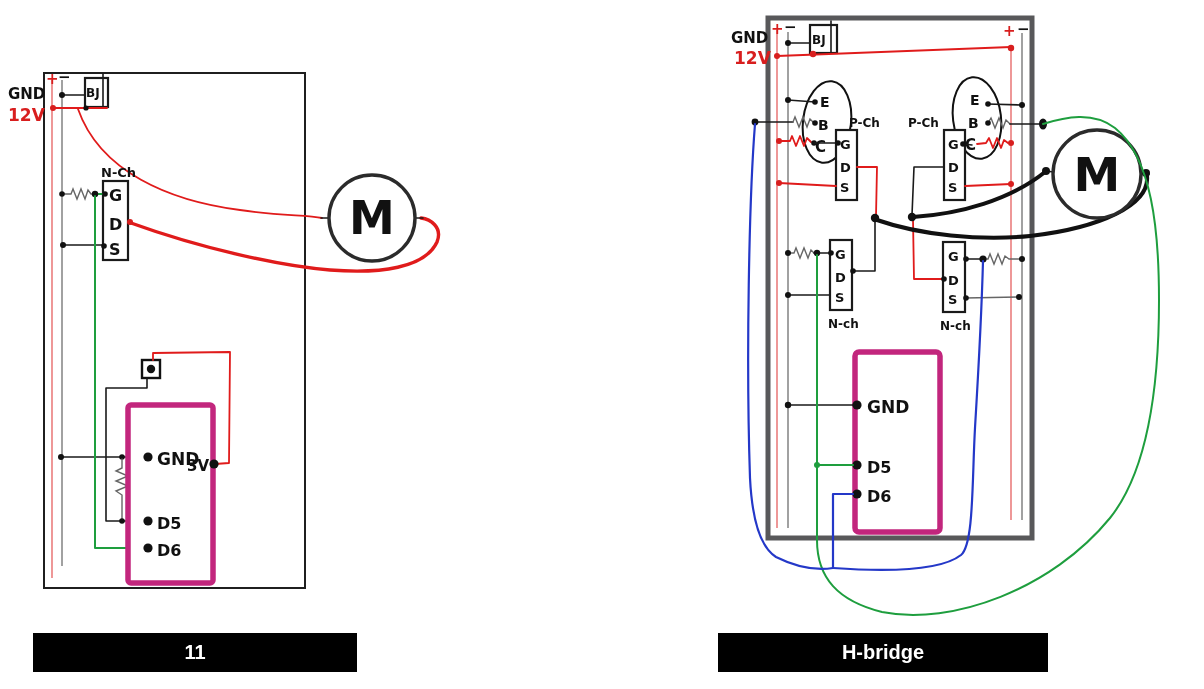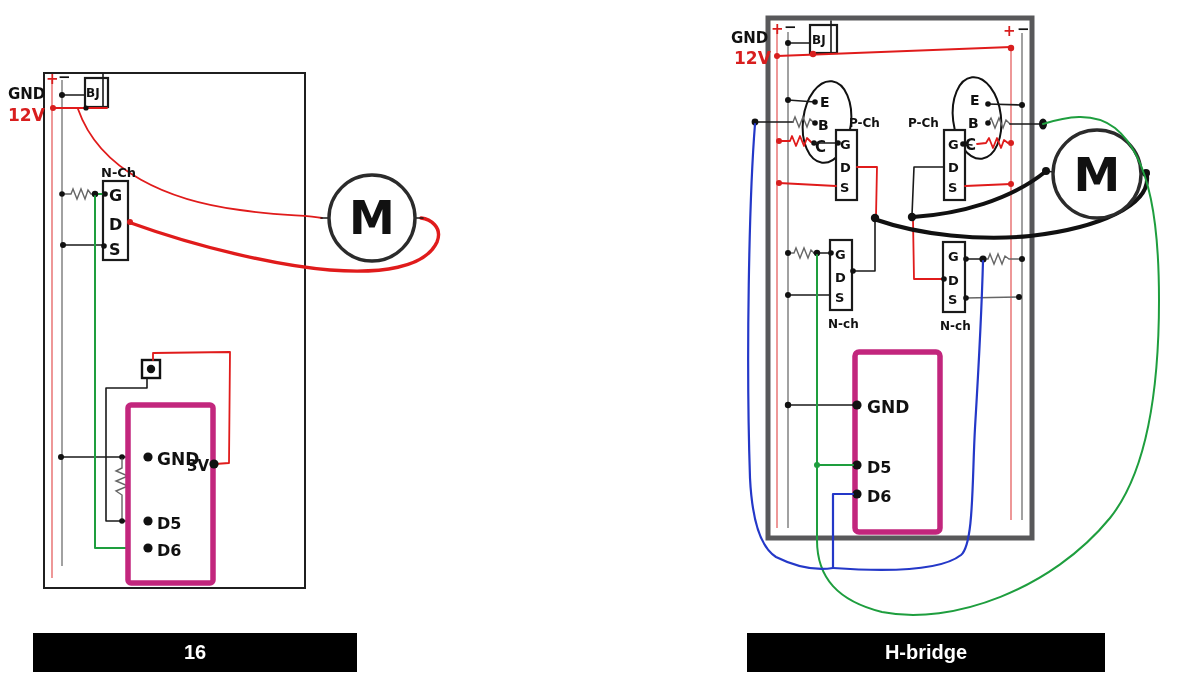--- a/index.html
+++ b/index.html
@@ -238,19 +238,19 @@
     <path d="M 817,467 L 817,540 C 817,578 838,601 882,612 C 952,626 1052,589 1110,518 C 1150,468 1159,380 1159,300 C 1159,230 1152,158 1115,128 C 1093,111 1065,117 1043,124" class="wire-green"></path>
 
     <path d="M 853,494 L 833,494 L 833,568" class="wire-blue"></path>
     <path d="M 755,124 C 749,200 746,360 750,478 C 752,518 760,547 776,557 C 800,569 820,570 833,568" class="wire-blue"></path>
     <path d="M 833,568 C 890,572 942,570 961,555 C 974,544 972,480 975,428 C 978,378 982,300 983,261" class="wire-blue"></path>
   </g>
 </svg>
 
 
 <div class="banner" style="left:33px;top:633px;width:324px;height:39px;">
-  <span>16</span>
+  <span>11</span>
 </div>
-<div class="banner" style="left:747px;top:633px;width:358px;height:39px;">
+<div class="banner" style="left:718px;top:633px;width:330px;height:39px;">
   <span>H-bridge</span>
 </div>
 
 </div>
 
 </body></html>

